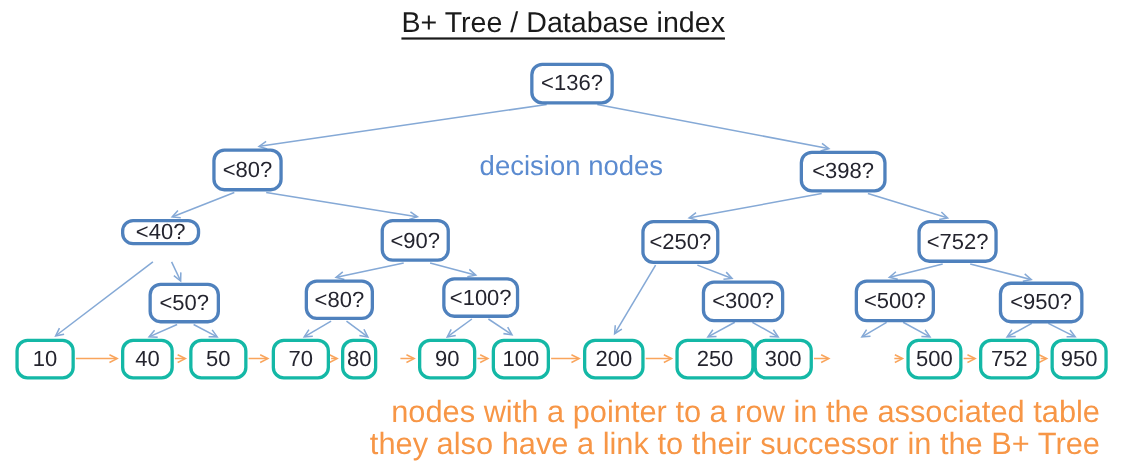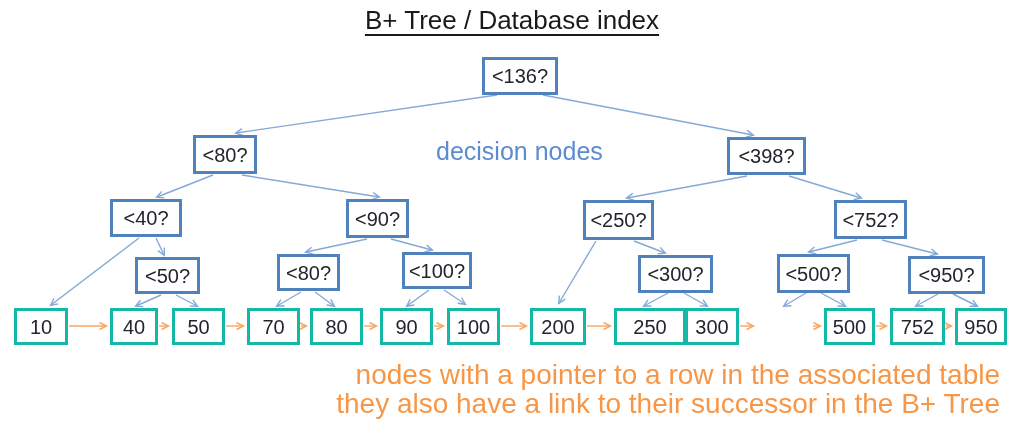--- a/index.html
+++ b/index.html
@@ -13,21 +13,21 @@
   }
   .title span{
     text-decoration:underline;
     text-decoration-thickness:2px;
     text-underline-offset:5px;
   }
   .edges{position:absolute;left:0;top:0;pointer-events:none;}
   .dnode,.lnode{
     position:absolute;box-sizing:border-box;background:#ffffff;
     display:flex;align-items:center;justify-content:center;
-    font-size:20px;color:#24242e;border-radius:0;line-height:1;
+    font-size:20px;color:#24242e;border-radius:11px;line-height:1;
   }
   .dnode{border:3px solid #4f81bd;}
   .lnode{border:3px solid #14b8a6;}
   .decision-label{
     position:absolute;left:420px;top:137px;
     font-size:25px;color:#5b8bd0;white-space:nowrap;margin-left:16px;
   }
   .caption{
     position:absolute;top:360px;left:0;width:1000px;text-align:right;
     font-size:28px;color:#f79646;line-height:29px;
@@ -92,36 +92,36 @@
       <line x1="740" y1="326" x2="753" y2="326" marker-end="url(#ao)"></line>
       <line x1="813" y1="326" x2="820" y2="326" marker-end="url(#ao)"></line>
       <line x1="876" y1="326" x2="886" y2="326" marker-end="url(#ao)"></line>
       <line x1="946" y1="326" x2="951" y2="326" marker-end="url(#ao)"></line>
     </g>
   </svg>
 
   <div class="dnode" style="left:482px;top:57px;width:76px;height:38px">&lt;136?</div>
   <div class="dnode" style="left:193px;top:135px;width:64px;height:39px">&lt;80?</div>
   <div class="dnode" style="left:727px;top:137px;width:79px;height:38px">&lt;398?</div>
-  <div class="dnode" style="left:110px;top:199px;width:72px;height:38px">&lt;40?</div>
+  <div class="dnode" style="left:110px;top:199px;width:72px;height:24px">&lt;40?</div>
   <div class="dnode" style="left:346px;top:199px;width:63px;height:39px">&lt;90?</div>
   <div class="dnode" style="left:583px;top:200px;width:71px;height:40px">&lt;250?</div>
   <div class="dnode" style="left:834px;top:200px;width:73px;height:39px">&lt;752?</div>
   <div class="dnode" style="left:135px;top:257px;width:65px;height:37px">&lt;50?</div>
   <div class="dnode" style="left:277px;top:254px;width:63px;height:37px">&lt;80?</div>
   <div class="dnode" style="left:402px;top:252px;width:70px;height:37px">&lt;100?</div>
   <div class="dnode" style="left:638px;top:255px;width:75px;height:38px">&lt;300?</div>
   <div class="dnode" style="left:777px;top:254px;width:73px;height:39px">&lt;500?</div>
   <div class="dnode" style="left:908px;top:256px;width:77px;height:38px">&lt;950?</div>
 
   <div class="lnode" style="left:14px;top:308px;width:54px;height:37px">10</div>
   <div class="lnode" style="left:110px;top:308px;width:48px;height:37px">40</div>
   <div class="lnode" style="left:172px;top:308px;width:53px;height:37px">50</div>
   <div class="lnode" style="left:247px;top:308px;width:53px;height:37px">70</div>
-  <div class="lnode" style="left:310px;top:308px;width:53px;height:37px">80</div>
+  <div class="lnode" style="left:310px;top:308px;width:33px;height:37px">80</div>
   <div class="lnode" style="left:380px;top:308px;width:53px;height:37px">90</div>
   <div class="lnode" style="left:447px;top:308px;width:53px;height:37px">100</div>
   <div class="lnode" style="left:530px;top:308px;width:56px;height:37px">200</div>
   <div class="lnode" style="left:614px;top:308px;width:72px;height:37px">250</div>
   <div class="lnode" style="left:685px;top:308px;width:54px;height:37px">300</div>
   <div class="lnode" style="left:824px;top:308px;width:51px;height:37px">500</div>
   <div class="lnode" style="left:890px;top:308px;width:55px;height:37px">752</div>
   <div class="lnode" style="left:955px;top:308px;width:52px;height:37px">950</div>
 
   <div class="decision-label">decision nodes</div>

